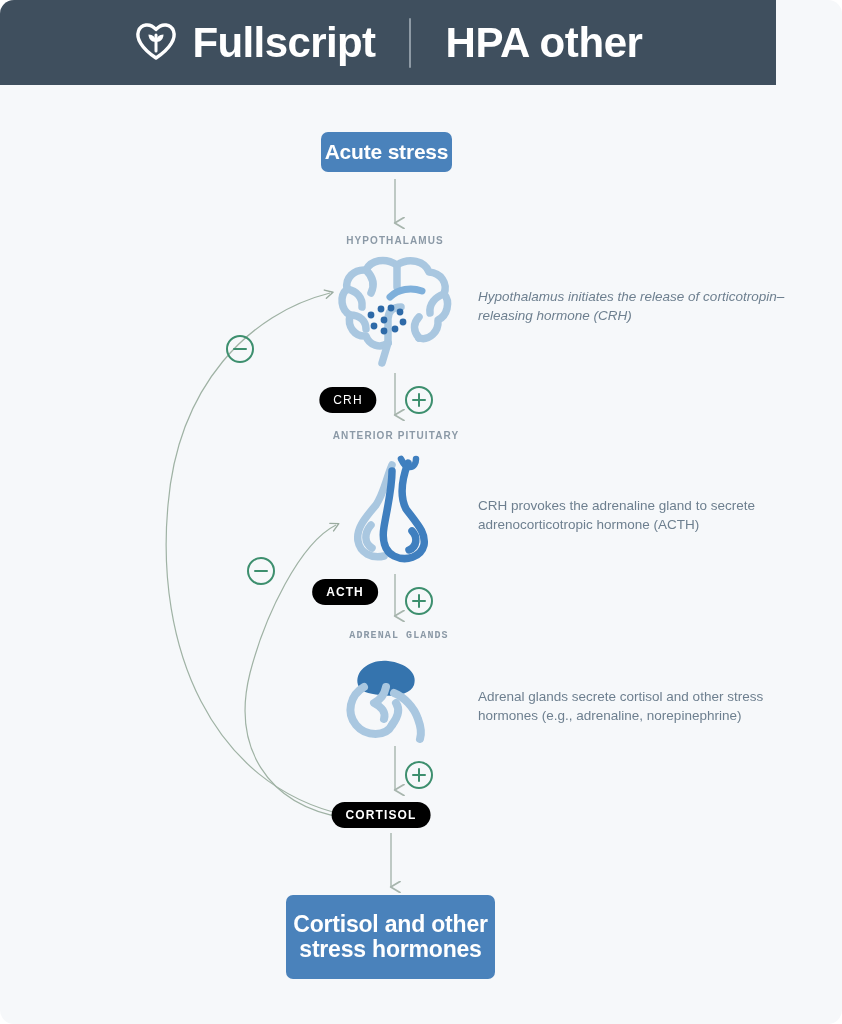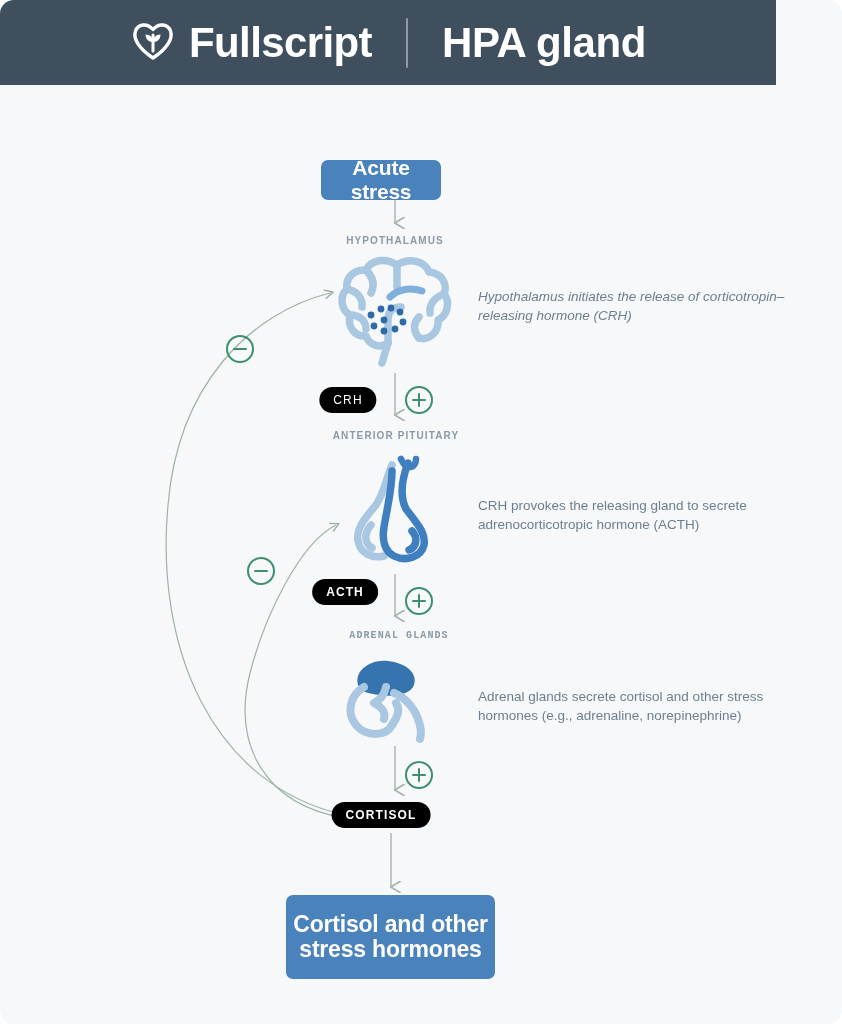--- a/index.html
+++ b/index.html
@@ -81,23 +81,22 @@
     border-radius: 7px;
     font-weight: bold;
     text-align: center;
     letter-spacing: -0.2px;
     display: flex;
     align-items: center;
     justify-content: center;
   }
   #acute-stress-box {
     left: 321px; top: 47px;
-    width: 120px; height: 40px;
+    width: 131px; height: 40px;
     font-size: 21px;
-    margin-top: 28px;
   }
   #bloodstream-box {
     left: 286px; top: 810px;
     width: 209px; height: 84px;
     font-size: 23px;
     line-height: 25px;
     padding: 0 6px;
     box-sizing: border-box;
   }
 
@@ -183,21 +182,21 @@
         <svg width="46" height="46" viewBox="0 0 46 46">
           <path d="M23 40 C 8 30, 3 20, 5.5 13 C 8 6, 17 4.5, 23 11.5 C 29 4.5, 38 6, 40.5 13 C 43 20, 38 30, 23 40 Z" fill="none" stroke="#ffffff" stroke-width="3.4" stroke-linejoin="round"></path>
           <path d="M23 33 L23 17" fill="none" stroke="#ffffff" stroke-width="3" stroke-linecap="round"></path>
           <path d="M23 24 C 18 24, 15.5 20.5, 15.5 16.5 C 20 16.5, 23 19.5, 23 24 Z" fill="#ffffff"></path>
           <path d="M23 24 C 28 24, 30.5 20.5, 30.5 16.5 C 26 16.5, 23 19.5, 23 24 Z" fill="#ffffff"></path>
         </svg>
       </span>
       <span class="brand-name">Fullscript</span>
     </div>
     <div class="header-divider"></div>
-    <div class="header-title">HPA gland</div>
+    <div class="header-title">HPA other</div>
   </div>
 
   <div class="diagram">
 
     <svg class="flow-svg" viewBox="0 0 842 939">
       <defs>
         <marker id="arrowDown" markerWidth="9" markerHeight="9" refX="4.5" refY="7.4" orient="auto">
           <path d="M0.6,1 L4.5,7.6 L8.4,1" fill="none" stroke="#a7b5ad" stroke-width="1.3" stroke-linecap="round" stroke-linejoin="round"></path>
         </marker>
         <marker id="arrowCurve" markerWidth="9" markerHeight="9" refX="5" refY="4.5" orient="auto">
@@ -271,21 +270,21 @@
         <g fill="none" stroke="#3f7fbf" stroke-width="7.5" stroke-linecap="round" stroke-linejoin="round">
           <path d="M64 10 C 58 26, 55 42, 62 56 C 74 72, 82 80, 80 92
                    C 77 104, 62 109, 50 103 C 40 98, 38 86, 40 74
                    C 43 56, 48 36, 48 18"></path>
           <path d="M68 78 C 74 84, 73 94, 65 97"></path>
           <path d="M57 6 C 60 12, 62 14, 66 14 C 70 14, 72 10, 72 6" stroke-width="6.5"></path>
         </g>
       </svg>
     </div>
 
-    <div class="description" style="left:478px; top:411px;">CRH provokes the releasing gland to secrete adrenocorticotropic hormone (ACTH)</div>
+    <div class="description" style="left:478px; top:411px;">CRH provokes the adrenaline gland to secrete adrenocorticotropic hormone (ACTH)</div>
 
     <div class="pill" style="left:345px; top:494px;font-weight:bold;">ACTH</div>
     <div class="sign-badge plus" style="left:419px; top:516px;"></div>
 
     <div class="section-label" style="left:399px; top:545px;font-family:Liberation Mono, monospace;">ADRENAL GLANDS</div>
 
     <div class="organ-icon" style="left:396px; top:572px;">
       <svg width="108" height="92" viewBox="0 0 108 92">
         <path d="M16 28 C 12 14, 28 2, 46 4 C 64 6, 76 16, 72 28
                  C 68 38, 52 40, 38 38 C 26 37, 18 34, 16 28 Z" fill="#3574ae"></path>

